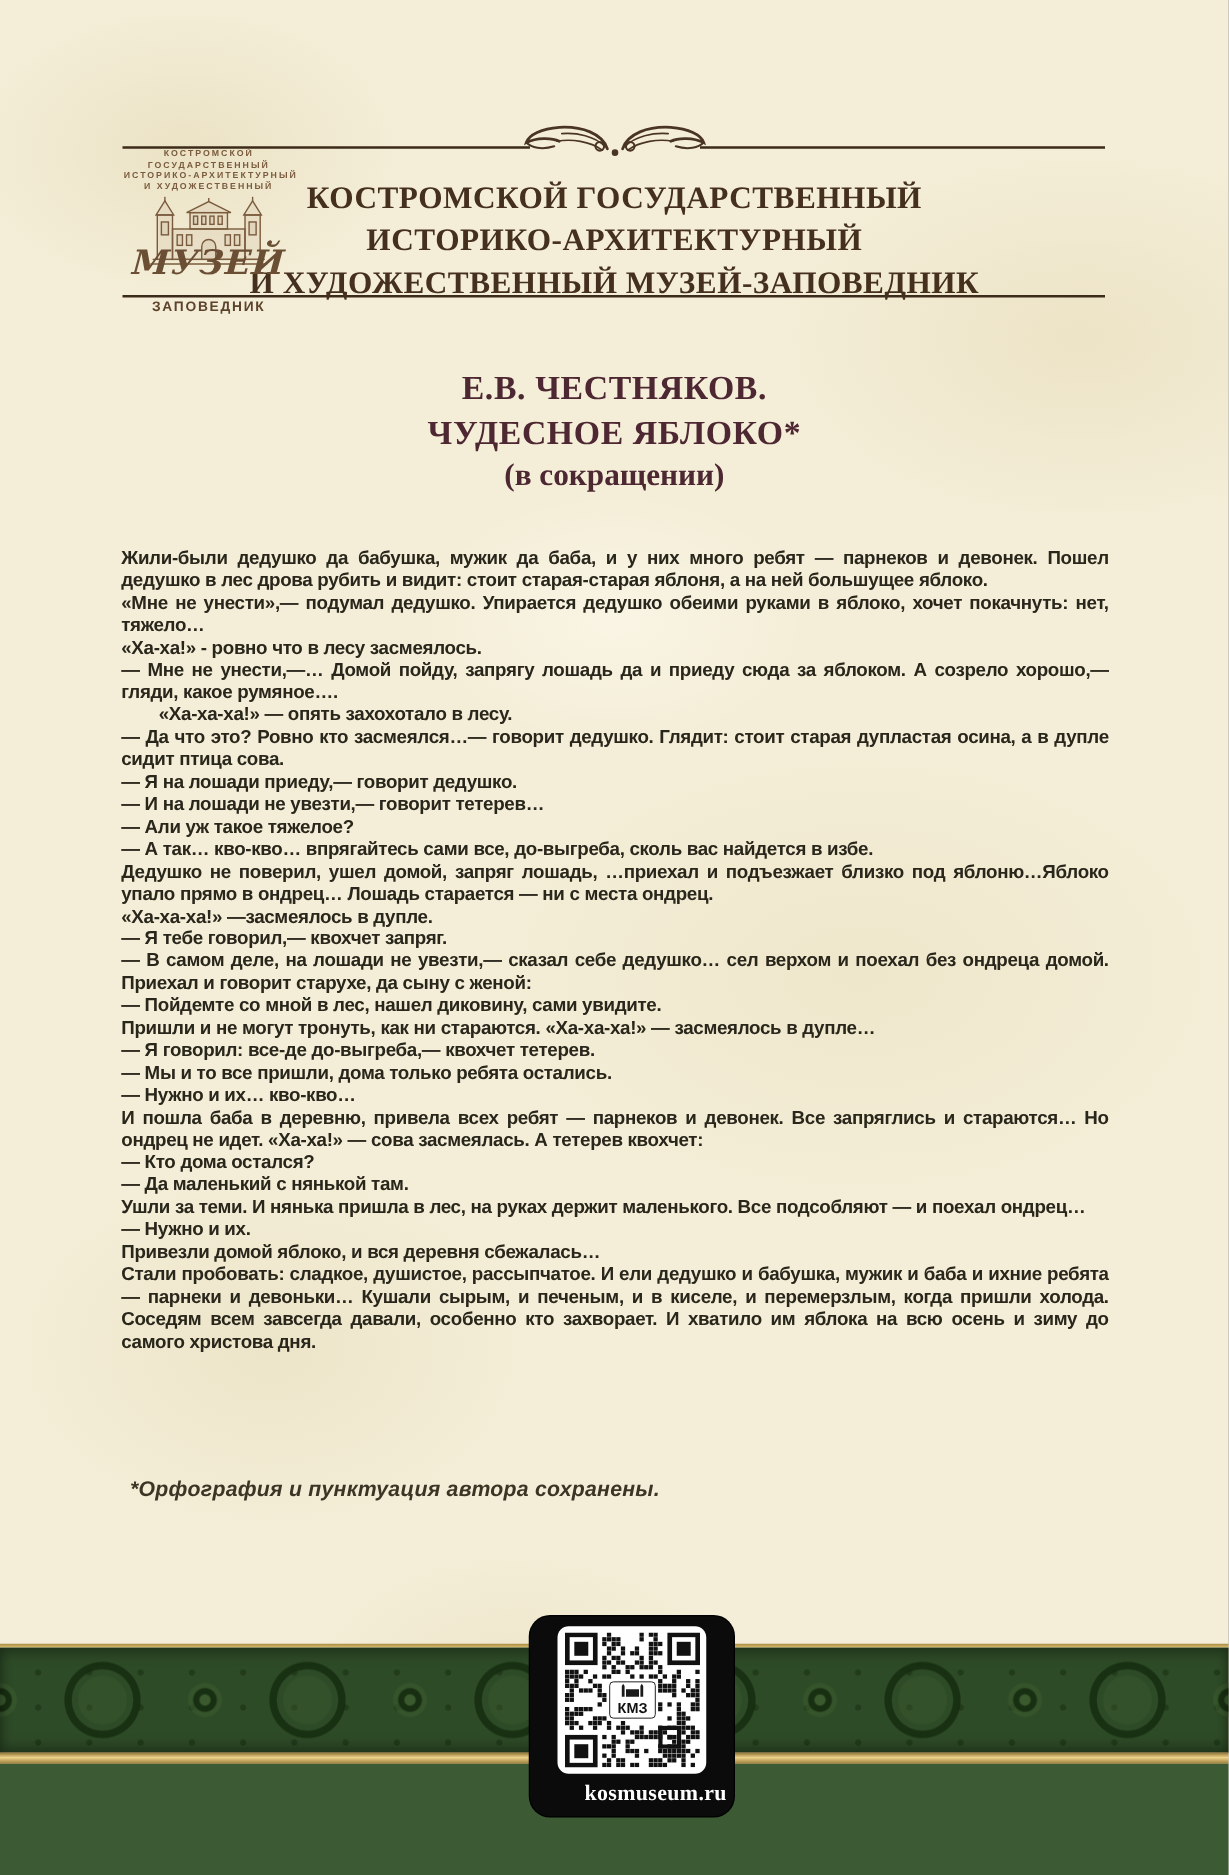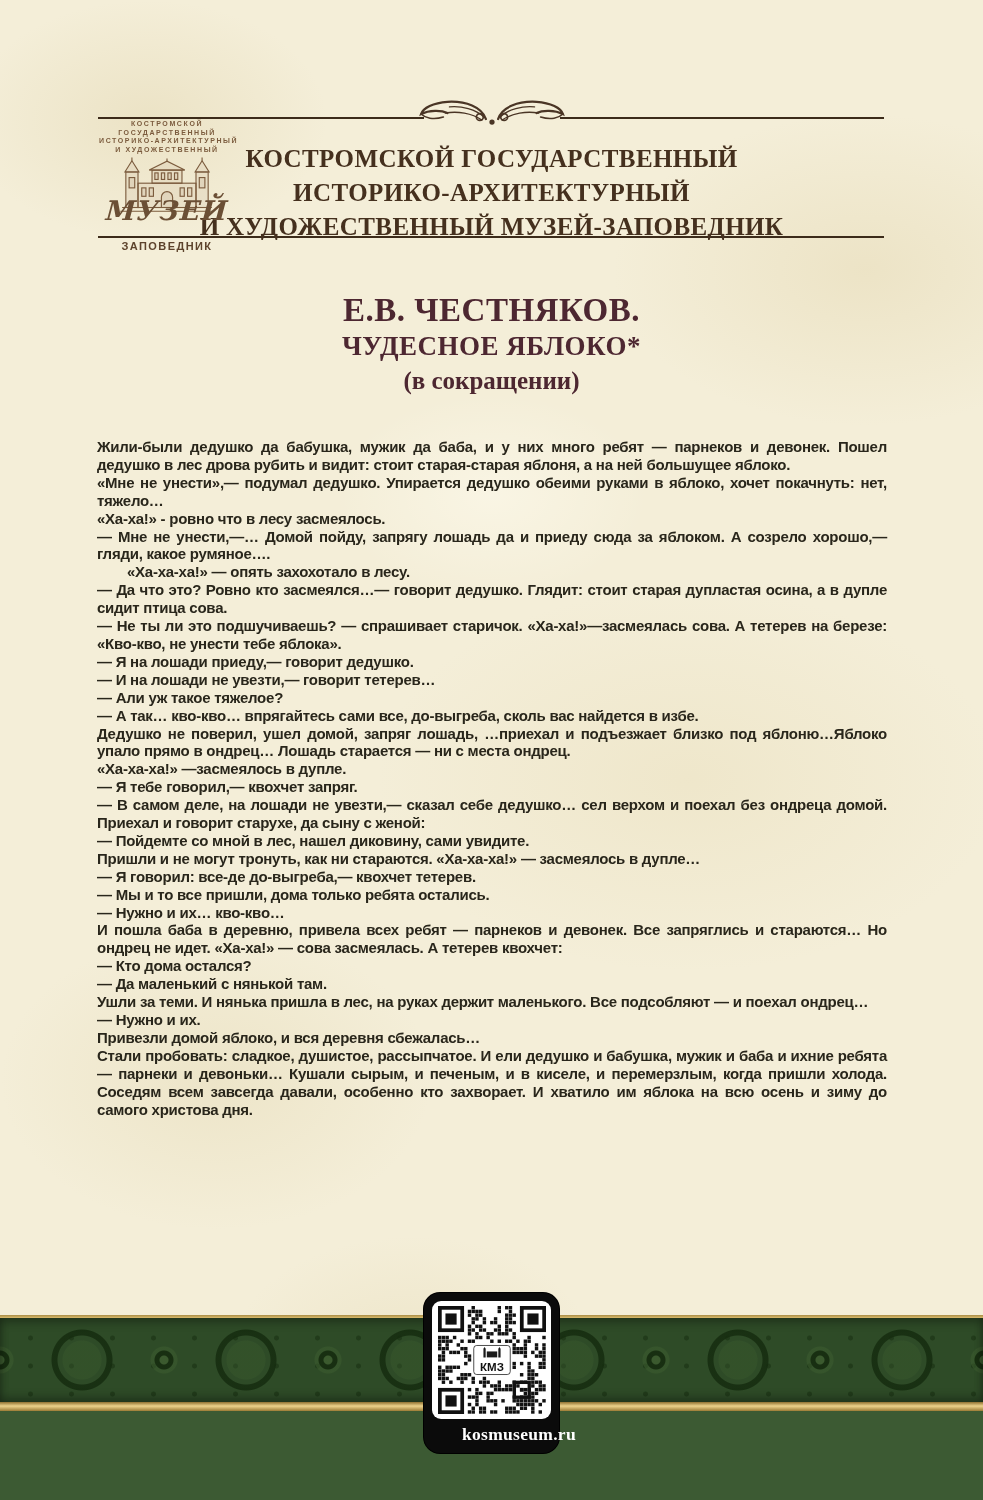--- a/index.html
+++ b/index.html
@@ -42,21 +42,21 @@
     position:absolute; left:0; right:0; top:142px; text-align:center; z-index:1;
     font-family:"Liberation Serif", serif; font-weight:bold;
     font-size:25px; line-height:34px; letter-spacing:0.4px; color:#45301e;
   }
 
   
   .article-title {
     position:absolute; left:0; right:0; top:292px; text-align:center; z-index:1;
     font-family:"Liberation Serif", serif; font-weight:bold; color:#4d2731;
   }
-  .article-title .t1 { font-size:33px; line-height:36px; letter-spacing:0.5px; }
+  .article-title .t1 { font-size:27px; line-height:36px; letter-spacing:0.5px; }
   .article-title .t2 { font-size:27px; line-height:36px; letter-spacing:0.5px; }
   .article-title .t3 { font-size:25px; line-height:34px; }
 
   
   .story {
     position:absolute; left:97px; top:438px; width:790px; z-index:1;
     color:#29261b; font-weight:bold; font-size:15px; line-height:17.9px;
     letter-spacing:-0.25px; text-align:justify;
   }
   .story p { margin:0; }
@@ -81,21 +81,21 @@
     background-size:164px 84px, 164px 84px, 164px 84px, 41px 28px;
     background-position:0 0, 82px 0, 0 0, 10px 6px;
     box-shadow:inset 0 5px 9px rgba(0,0,0,0.28), inset 0 -5px 9px rgba(0,0,0,0.28);
   }
   .gold-band { position:absolute; top:1402px; left:0; right:0; height:9px; z-index:1;
     background:linear-gradient(180deg,#8f7131,#ecd28b 45%,#9c7c36); }
   .footer-solid { position:absolute; top:1411px; left:0; right:0; bottom:0; z-index:1; background:#3c5a33; }
 
   
   .qr-block {
-    position:absolute; left:424px; top:1293px; width:135px; height:160px; z-index:3;
+    position:absolute; left:424px; top:1293px; width:163px; height:160px; z-index:3;
     background:#0b0b0b; border-radius:16px; box-shadow:0 0 0 1px #000;
   }
   .qr-white {
     width:119px; height:118px; margin:8px auto 0; background:#ffffff; border-radius:9px;
     display:flex; align-items:center; justify-content:center;
   }
   .qr-svg { width:108px; height:108px; }
   .qr-site {
     margin-top:5px; text-align:center; color:#ffffff;
     font-family:"Liberation Serif", serif; font-weight:bold; font-size:17.5px; letter-spacing:0.3px;padding-left:38px;
@@ -187,21 +187,20 @@
       <p class="para">«Мне не унести»,— подумал дедушко. Упирается дедушко обеими руками в яблоко, хочет покачнуть: нет, тяжело…</p>
 
       <p class="para">«Ха-ха!» - ровно что в лесу засмеялось.</p>
 
       <p class="para">— Мне не унести,—… Домой пойду, запрягу лошадь да и приеду сюда за яблоком. А созрело хорошо,— гляди, какое румяное….</p>
 
       <p class="para indent">«Ха-ха-ха!» — опять захохотало в лесу.</p>
 
       <p class="para">— Да что это? Ровно кто засмеялся…— говорит дедушко. Глядит: стоит старая дупластая осина, а в дупле сидит птица сова.</p>
 
-      <p class="para">— Не ты ли это подшучиваешь? — спрашивает старичок. «Ха-ха!»—засмеялась сова. А тетерев на березе: «Кво-кво, не унести тебе яблока».</p>
 
       <p class="para">— Я на лошади приеду,— говорит дедушко.</p>
 
       <p class="para">— И на лошади не увезти,— говорит тетерев…</p>
 
       <p class="para">— Али уж такое тяжелое?</p>
 
       <p class="para">— А так… кво-кво… впрягайтесь сами все, до-выгреба, сколь вас найдется в избе.</p>
 
       <p class="para">Дедушко не поверил, ушел домой, запряг лошадь, …приехал и подъезжает близко под яблоню…Яблоко упало прямо в ондрец… Лошадь старается — ни с места ондрец.</p>
@@ -230,20 +229,21 @@
 
       <p class="para">Ушли за теми. И нянька пришла в лес, на руках держит маленького. Все подсобляют — и поехал ондрец…</p>
 
       <p class="para">— Нужно и их.</p>
 
       <p class="para">Привезли домой яблоко, и вся деревня сбежалась…</p>
 
       <p class="para">Стали пробовать: сладкое, душистое, рассыпчатое. И ели дедушко и бабушка, мужик и баба и ихние ребята — парнеки и девоньки… Кушали сырым, и печеным, и в киселе, и перемерзлым, когда пришли холода. Соседям всем завсегда давали, особенно кто захворает. И хватило им яблока на всю осень и зиму до самого христова дня.</p>
     </div>
 
+  <div class="footnote">*Орфография и пунктуация автора сохранены.</div>
 
   <div class="gold-thin"></div>
   <div class="damask"></div>
   <div class="gold-band"></div>
   <div class="footer-solid"></div>
 
   <div class="qr-block">
     <div class="qr-white">
       <svg class="qr-svg" viewBox="0 0 29 29">
         <g id="qr-rand" fill="#111">

